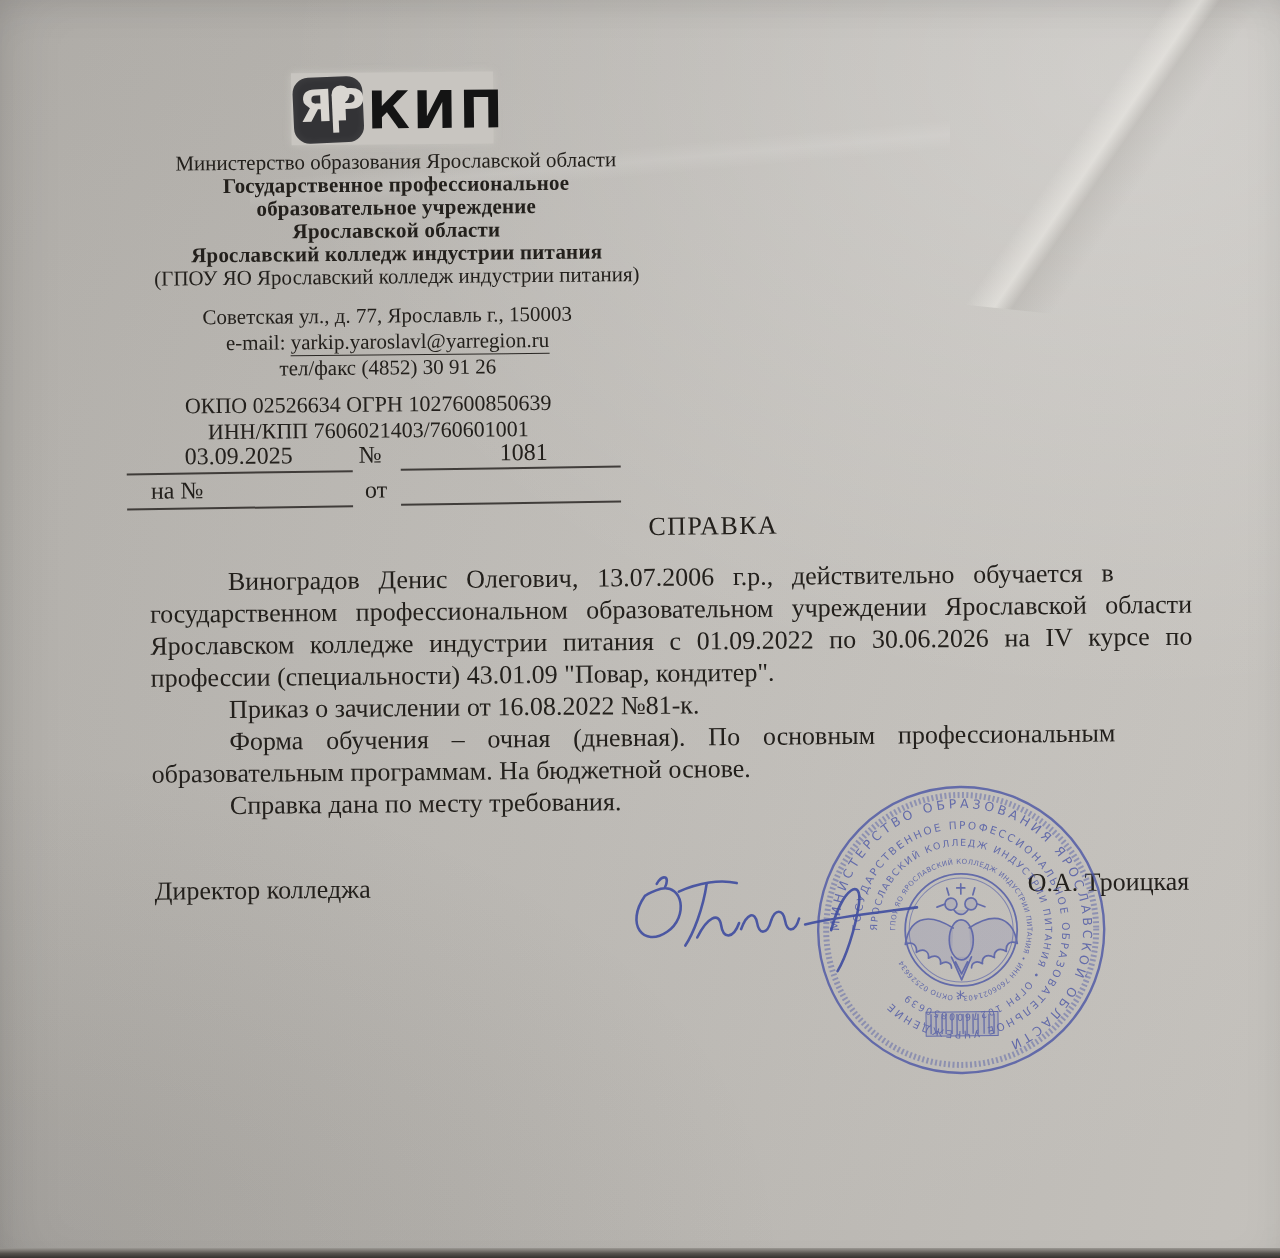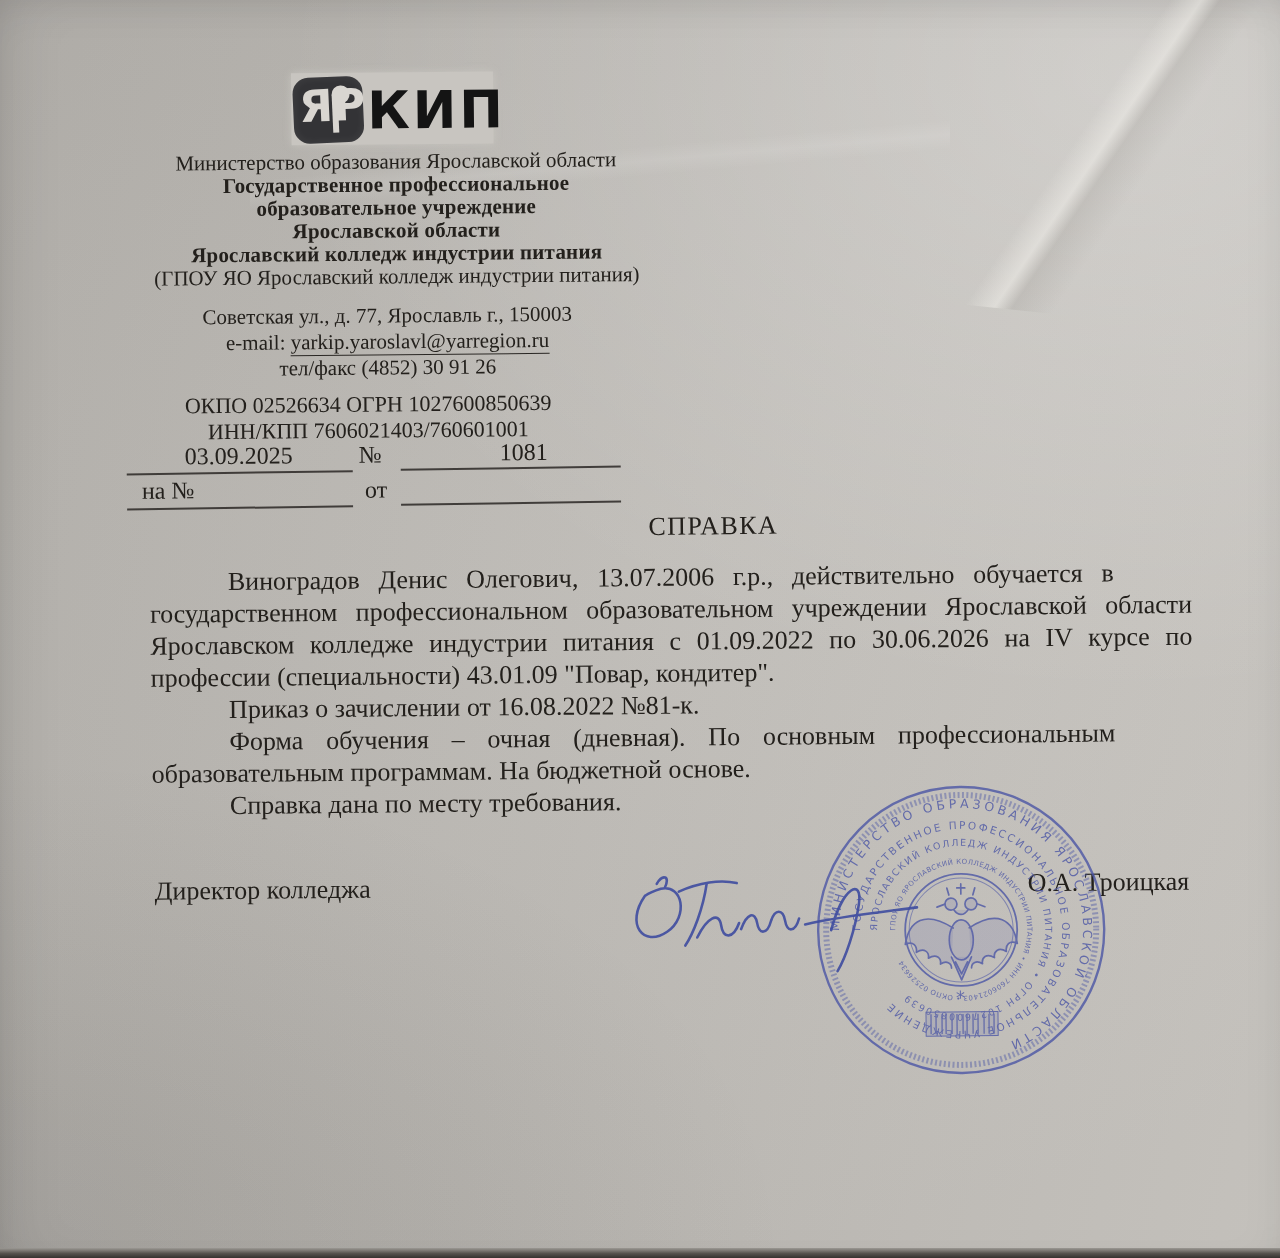--- a/index.html
+++ b/index.html
@@ -93,21 +93,21 @@
 
     <div class="abs codes" style="top:389px;" data-name="okpo-ogrn-line">ОКПО 02526634 ОГРН 1027600850639</div>
     <div class="abs codes" style="top:415px;" data-name="inn-kpp-line">ИНН/КПП 7606021403/760601001</div>
 
     <div class="abs ref" style="left:186px;top:439px;" data-name="document-date">03.09.2025</div>
     <div class="abs ref" style="left:360px;top:439px;" data-name="number-sign-label">№</div>
     <div class="abs ref" style="left:420px;top:438px;width:210px;text-align:center;" data-name="document-number">1081</div>
     <div class="abs rline" style="left:128px;top:468px;width:226px;transform:rotate(-0.3deg);" data-name="rule-under-date"></div>
     <div class="abs rline" style="left:402px;top:466px;width:220px;transform:rotate(-0.3deg);" data-name="rule-under-number"></div>
 
-    <div class="abs ref" style="left:143px;top:473px;" data-name="na-no-label">на №</div>
+    <div class="abs ref" style="left:152px;top:473px;" data-name="na-no-label">на №</div>
     <div class="abs ref" style="left:366px;top:474px;" data-name="ot-label">от</div>
     <div class="abs rline" style="left:128px;top:503px;width:226px;transform:rotate(-0.3deg);" data-name="rule-na-no"></div>
     <div class="abs rline" style="left:402px;top:501px;width:220px;transform:rotate(-0.3deg);" data-name="rule-ot"></div>
 
     <div class="abs title" data-name="document-title">СПРАВКА</div>
 
     <div class="abs body-line jl ind" style="top:562px;" data-name="body-line-1">Виноградов Денис Олегович, 13.07.2006 г.р., действительно обучается в</div>
     <div class="abs body-line jl" style="top:594px;" data-name="body-line-2">государственном профессиональном образовательном учреждении Ярославской области</div>
     <div class="abs body-line jl" style="top:626px;" data-name="body-line-3">Ярославском колледже индустрии питания с 01.09.2022 по 30.06.2026 на IV курсе по</div>
     <div class="abs body-line" style="top:658px;" data-name="body-line-4">профессии (специальности) 43.01.09 "Повар, кондитер".</div>

